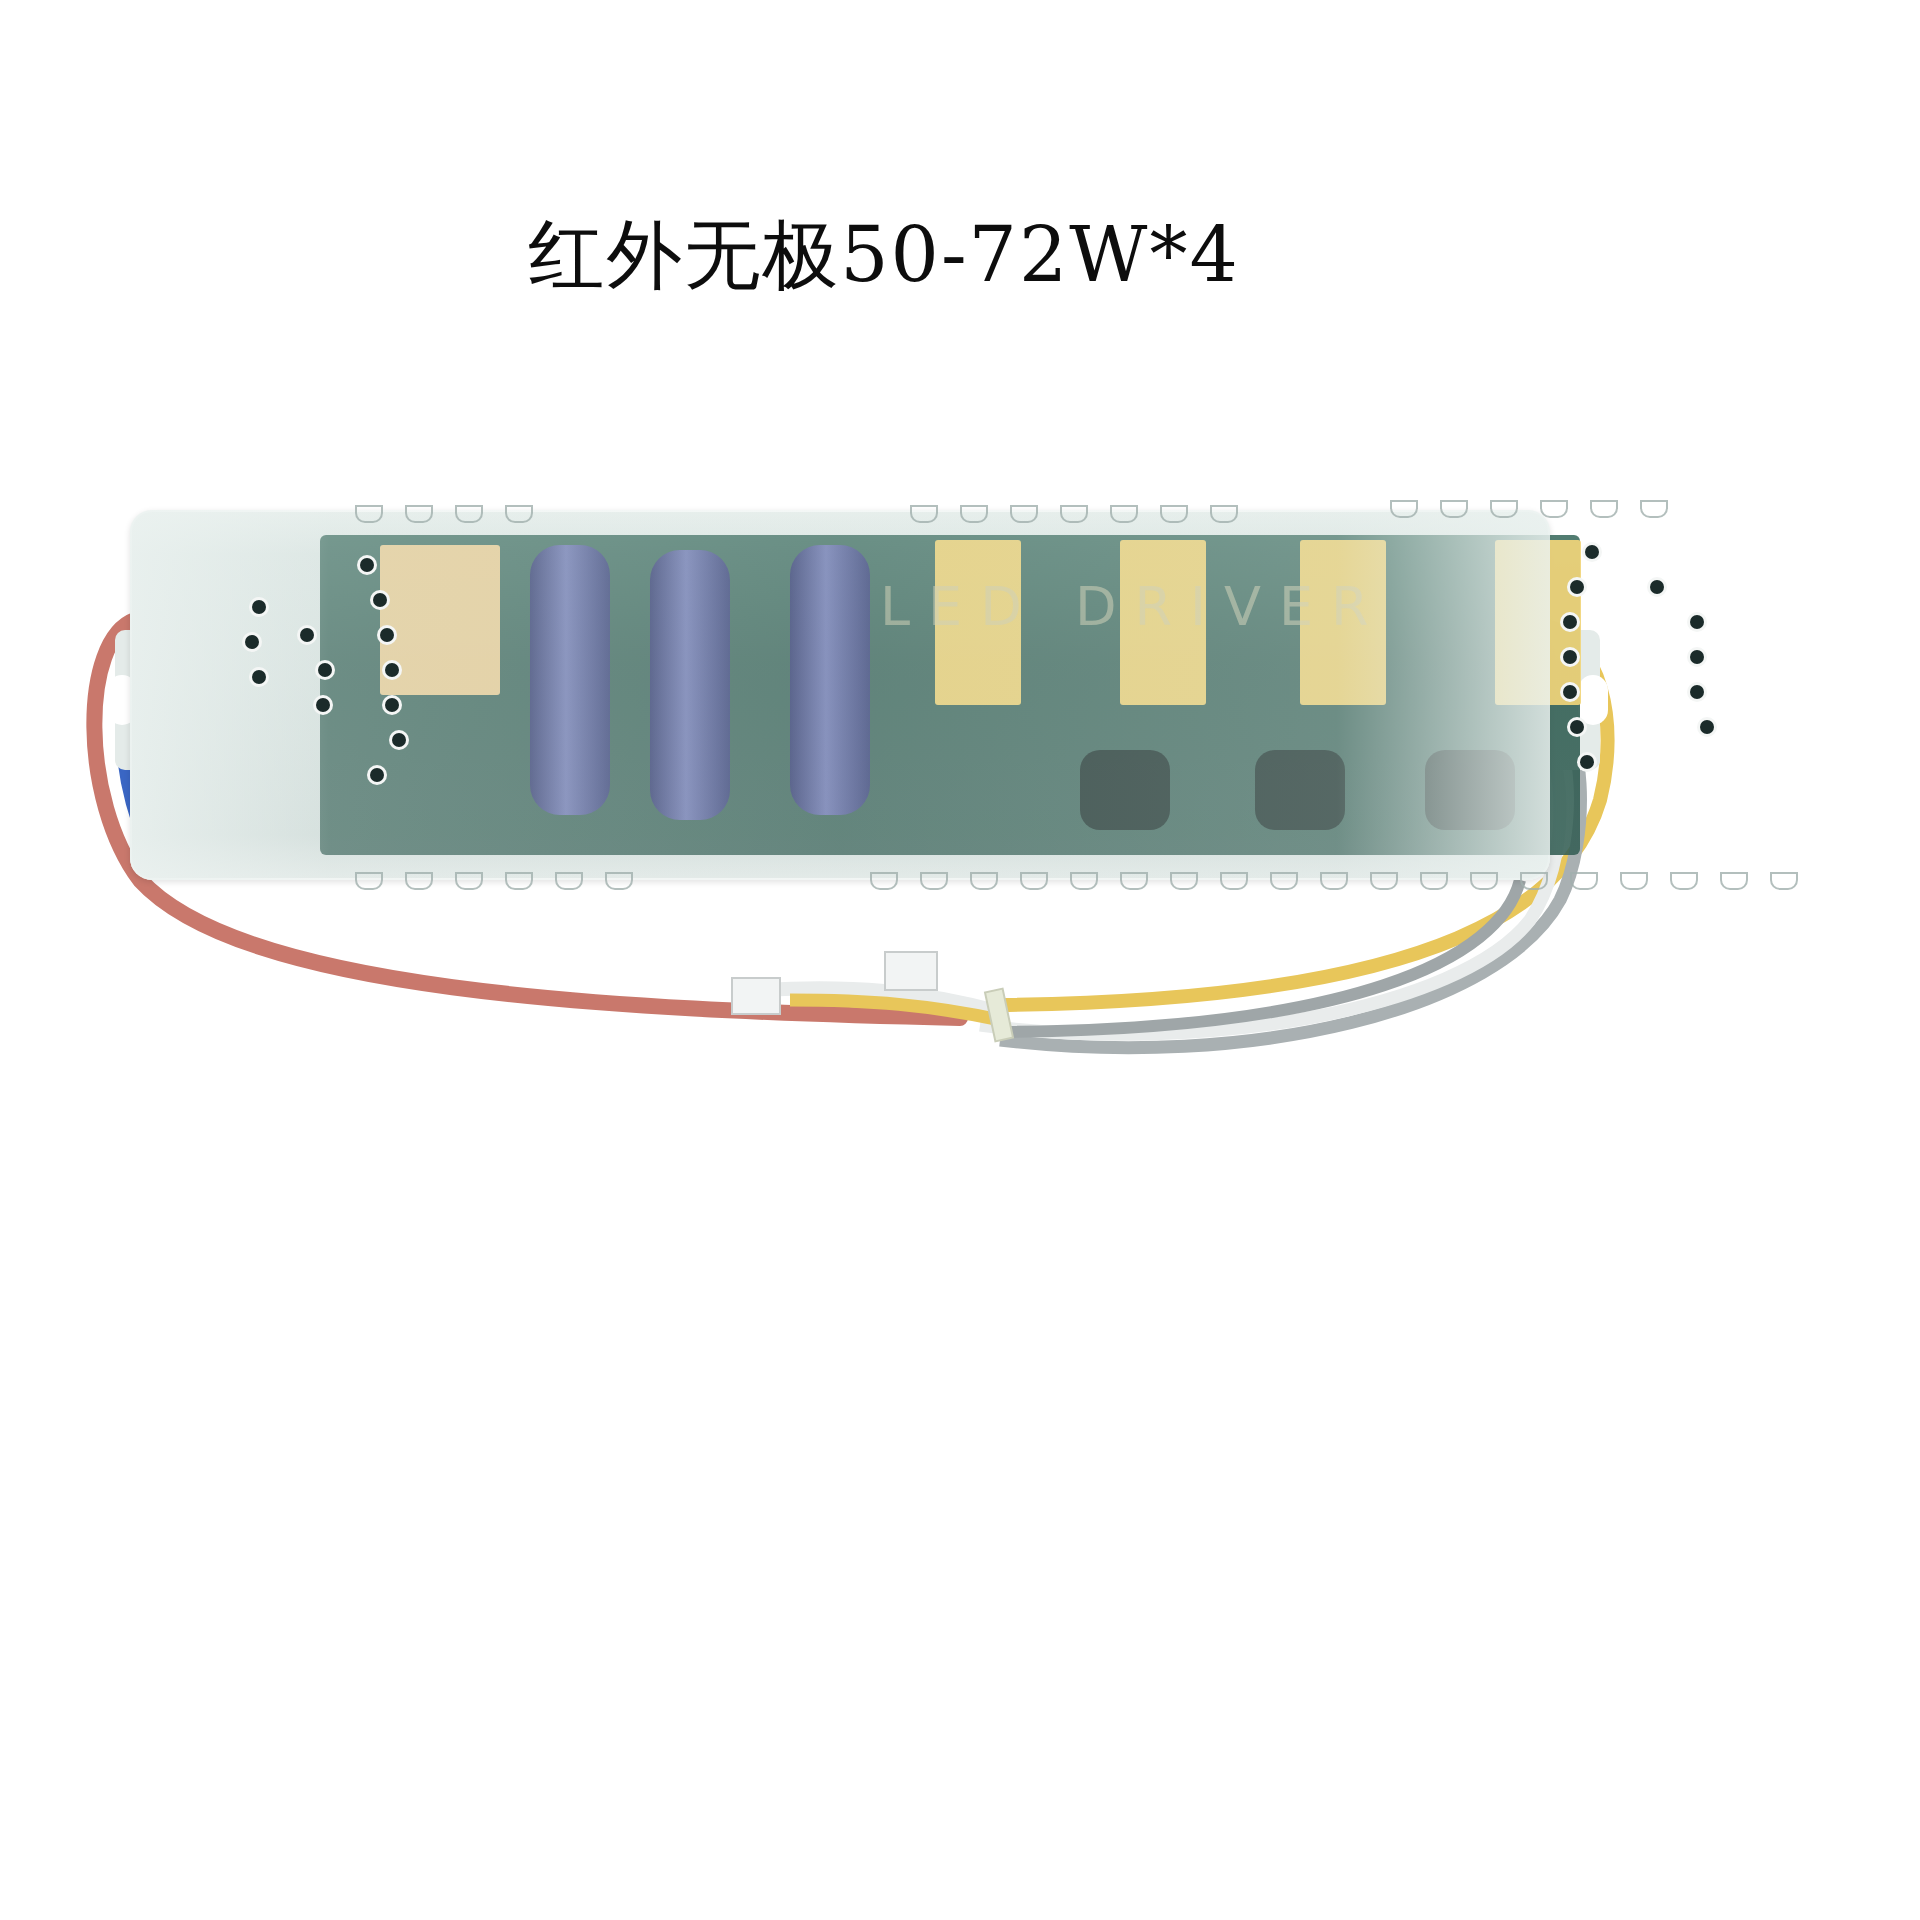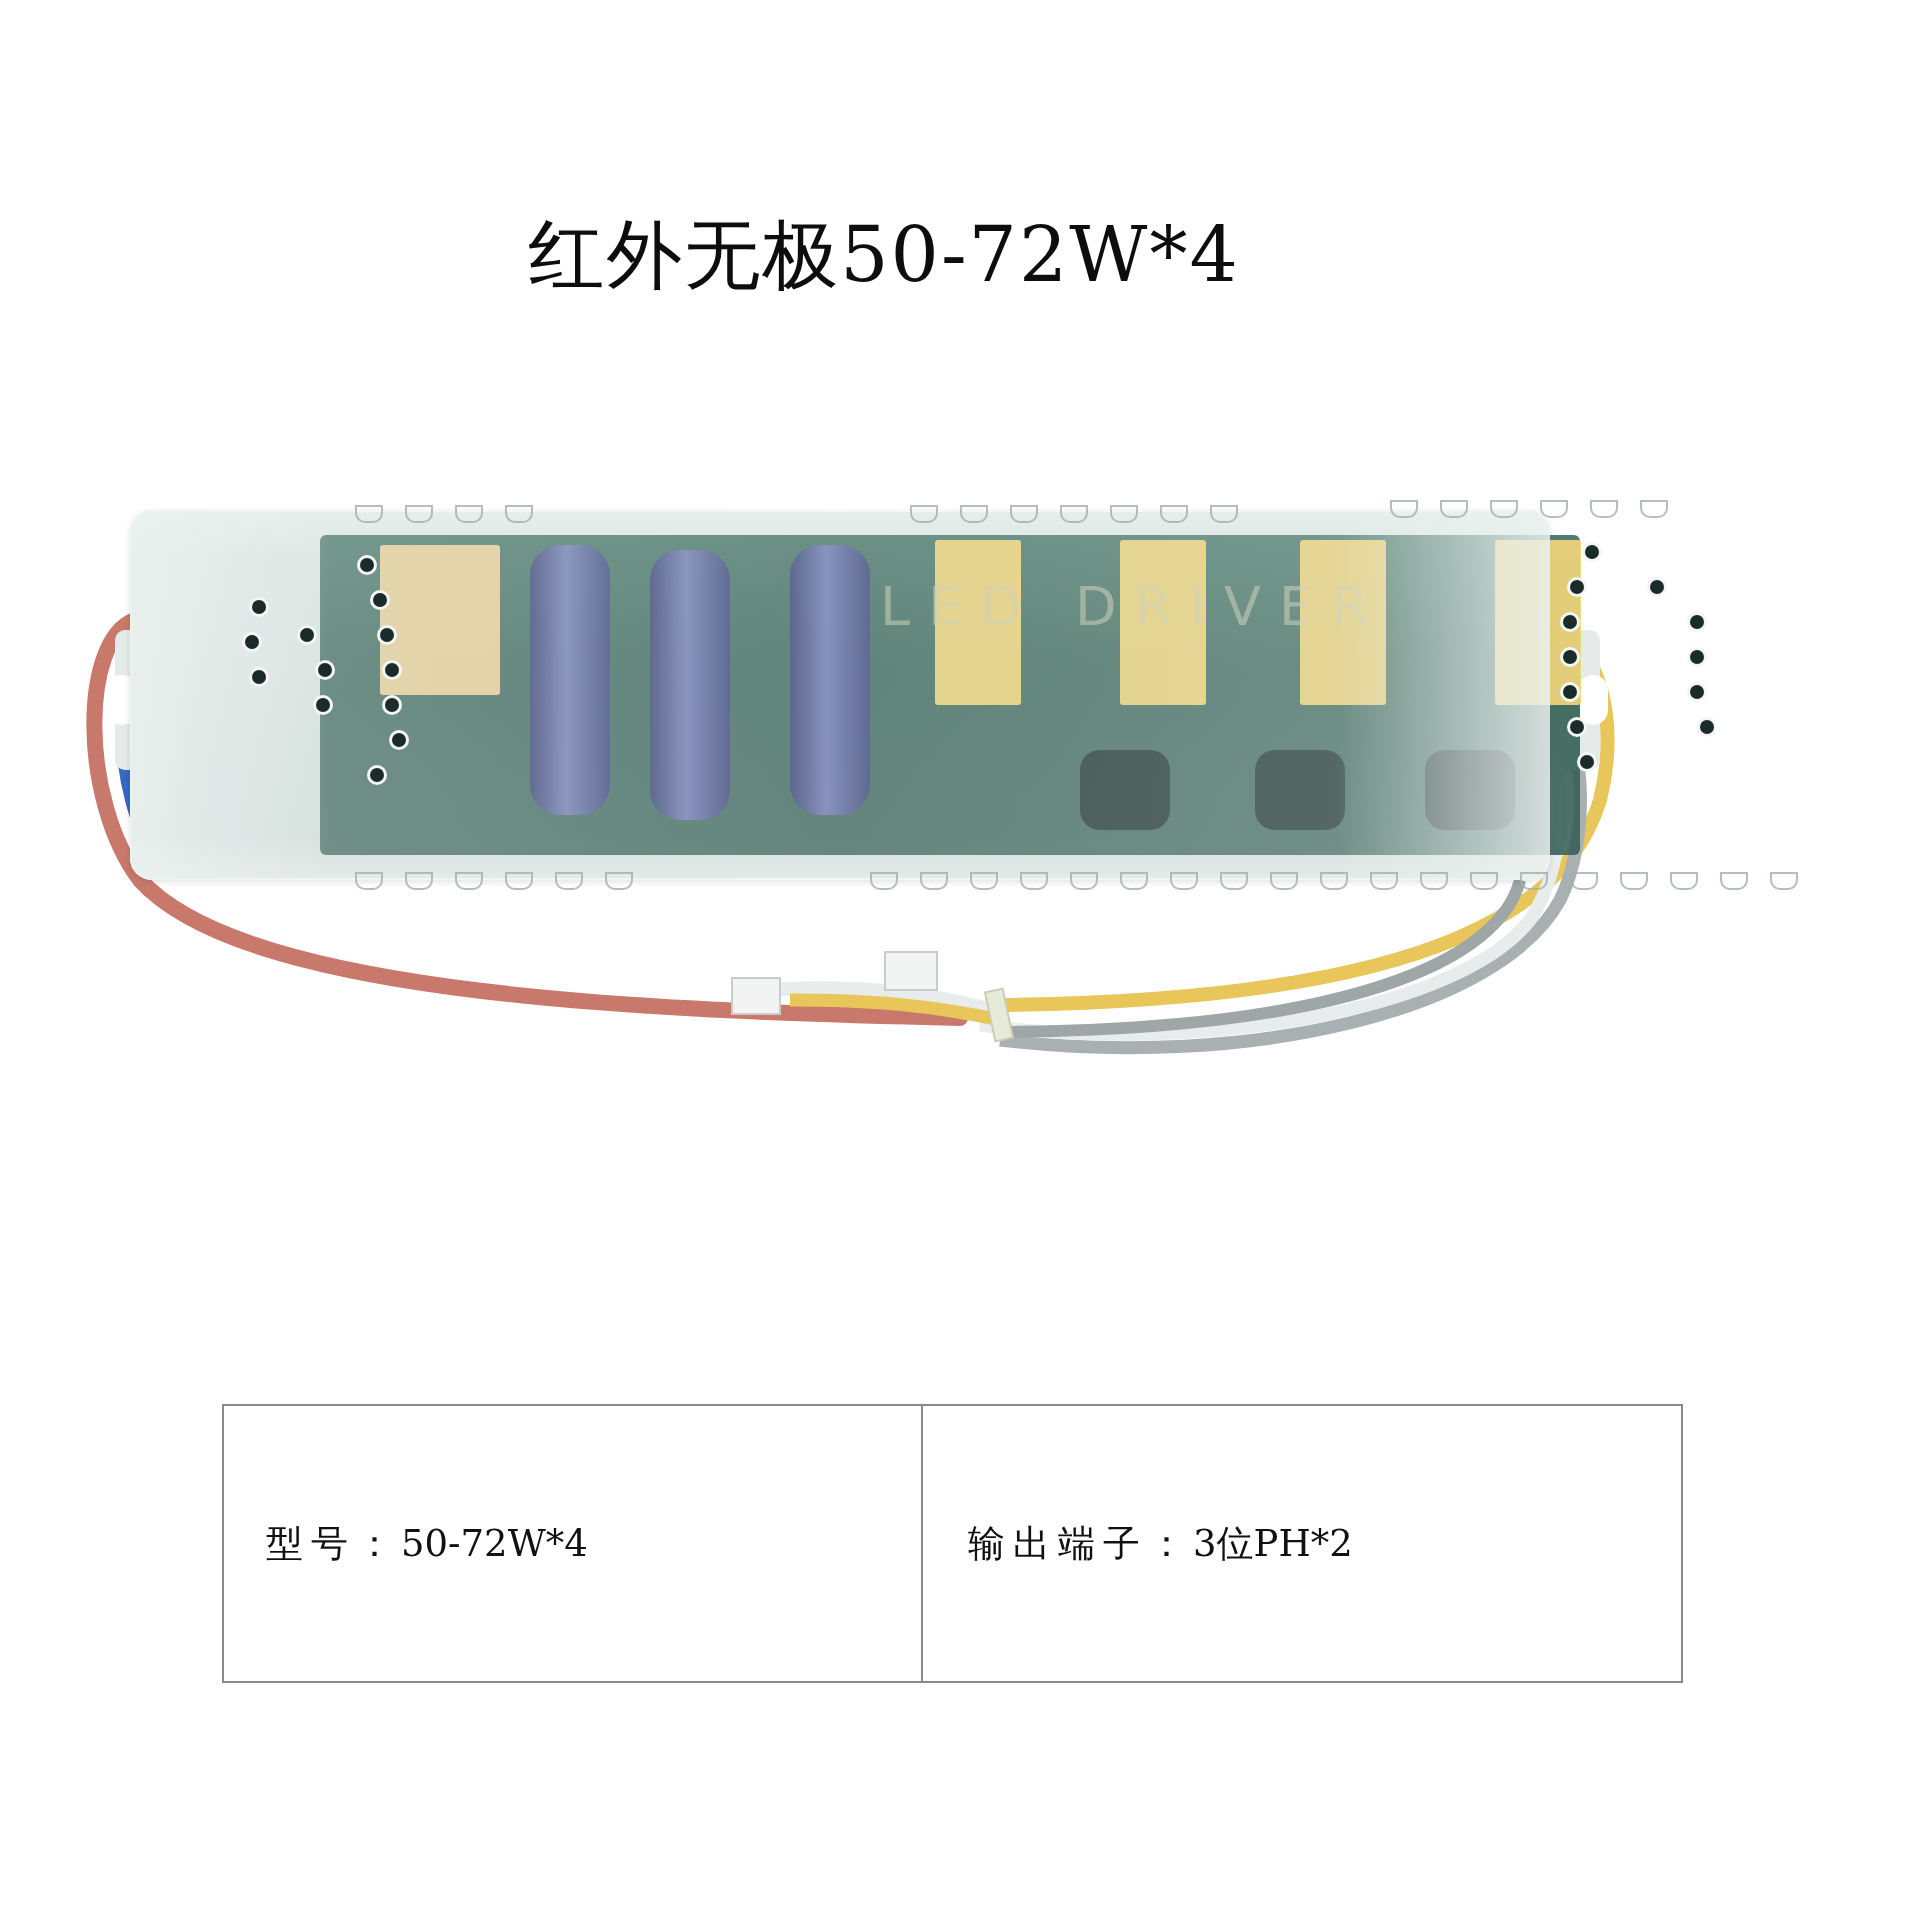--- a/index.html
+++ b/index.html
@@ -180,22 +180,14 @@
   <div class="hole" style="left:1580px;top:755px;"></div>
   <div class="hole" style="left:1650px;top:580px;"></div>
   <div class="hole" style="left:1690px;top:615px;"></div>
   <div class="hole" style="left:1690px;top:650px;"></div>
   <div class="hole" style="left:1690px;top:685px;"></div>
   <div class="hole" style="left:1700px;top:720px;"></div>
 </div>
 
 <table class="spec-table">
   <tbody>
-      <tr class="r1">
-    <td class="c1">
-      <span class="lbl">型号：</span><span>50-72W*4</span>
-    </td>
-    <td class="c2">
-      <span class="lbl">输出端子：</span><span>3位PH*2</span>
-    </td>
-  </tr>
 </tbody>
   </table>
 
 </body></html>

